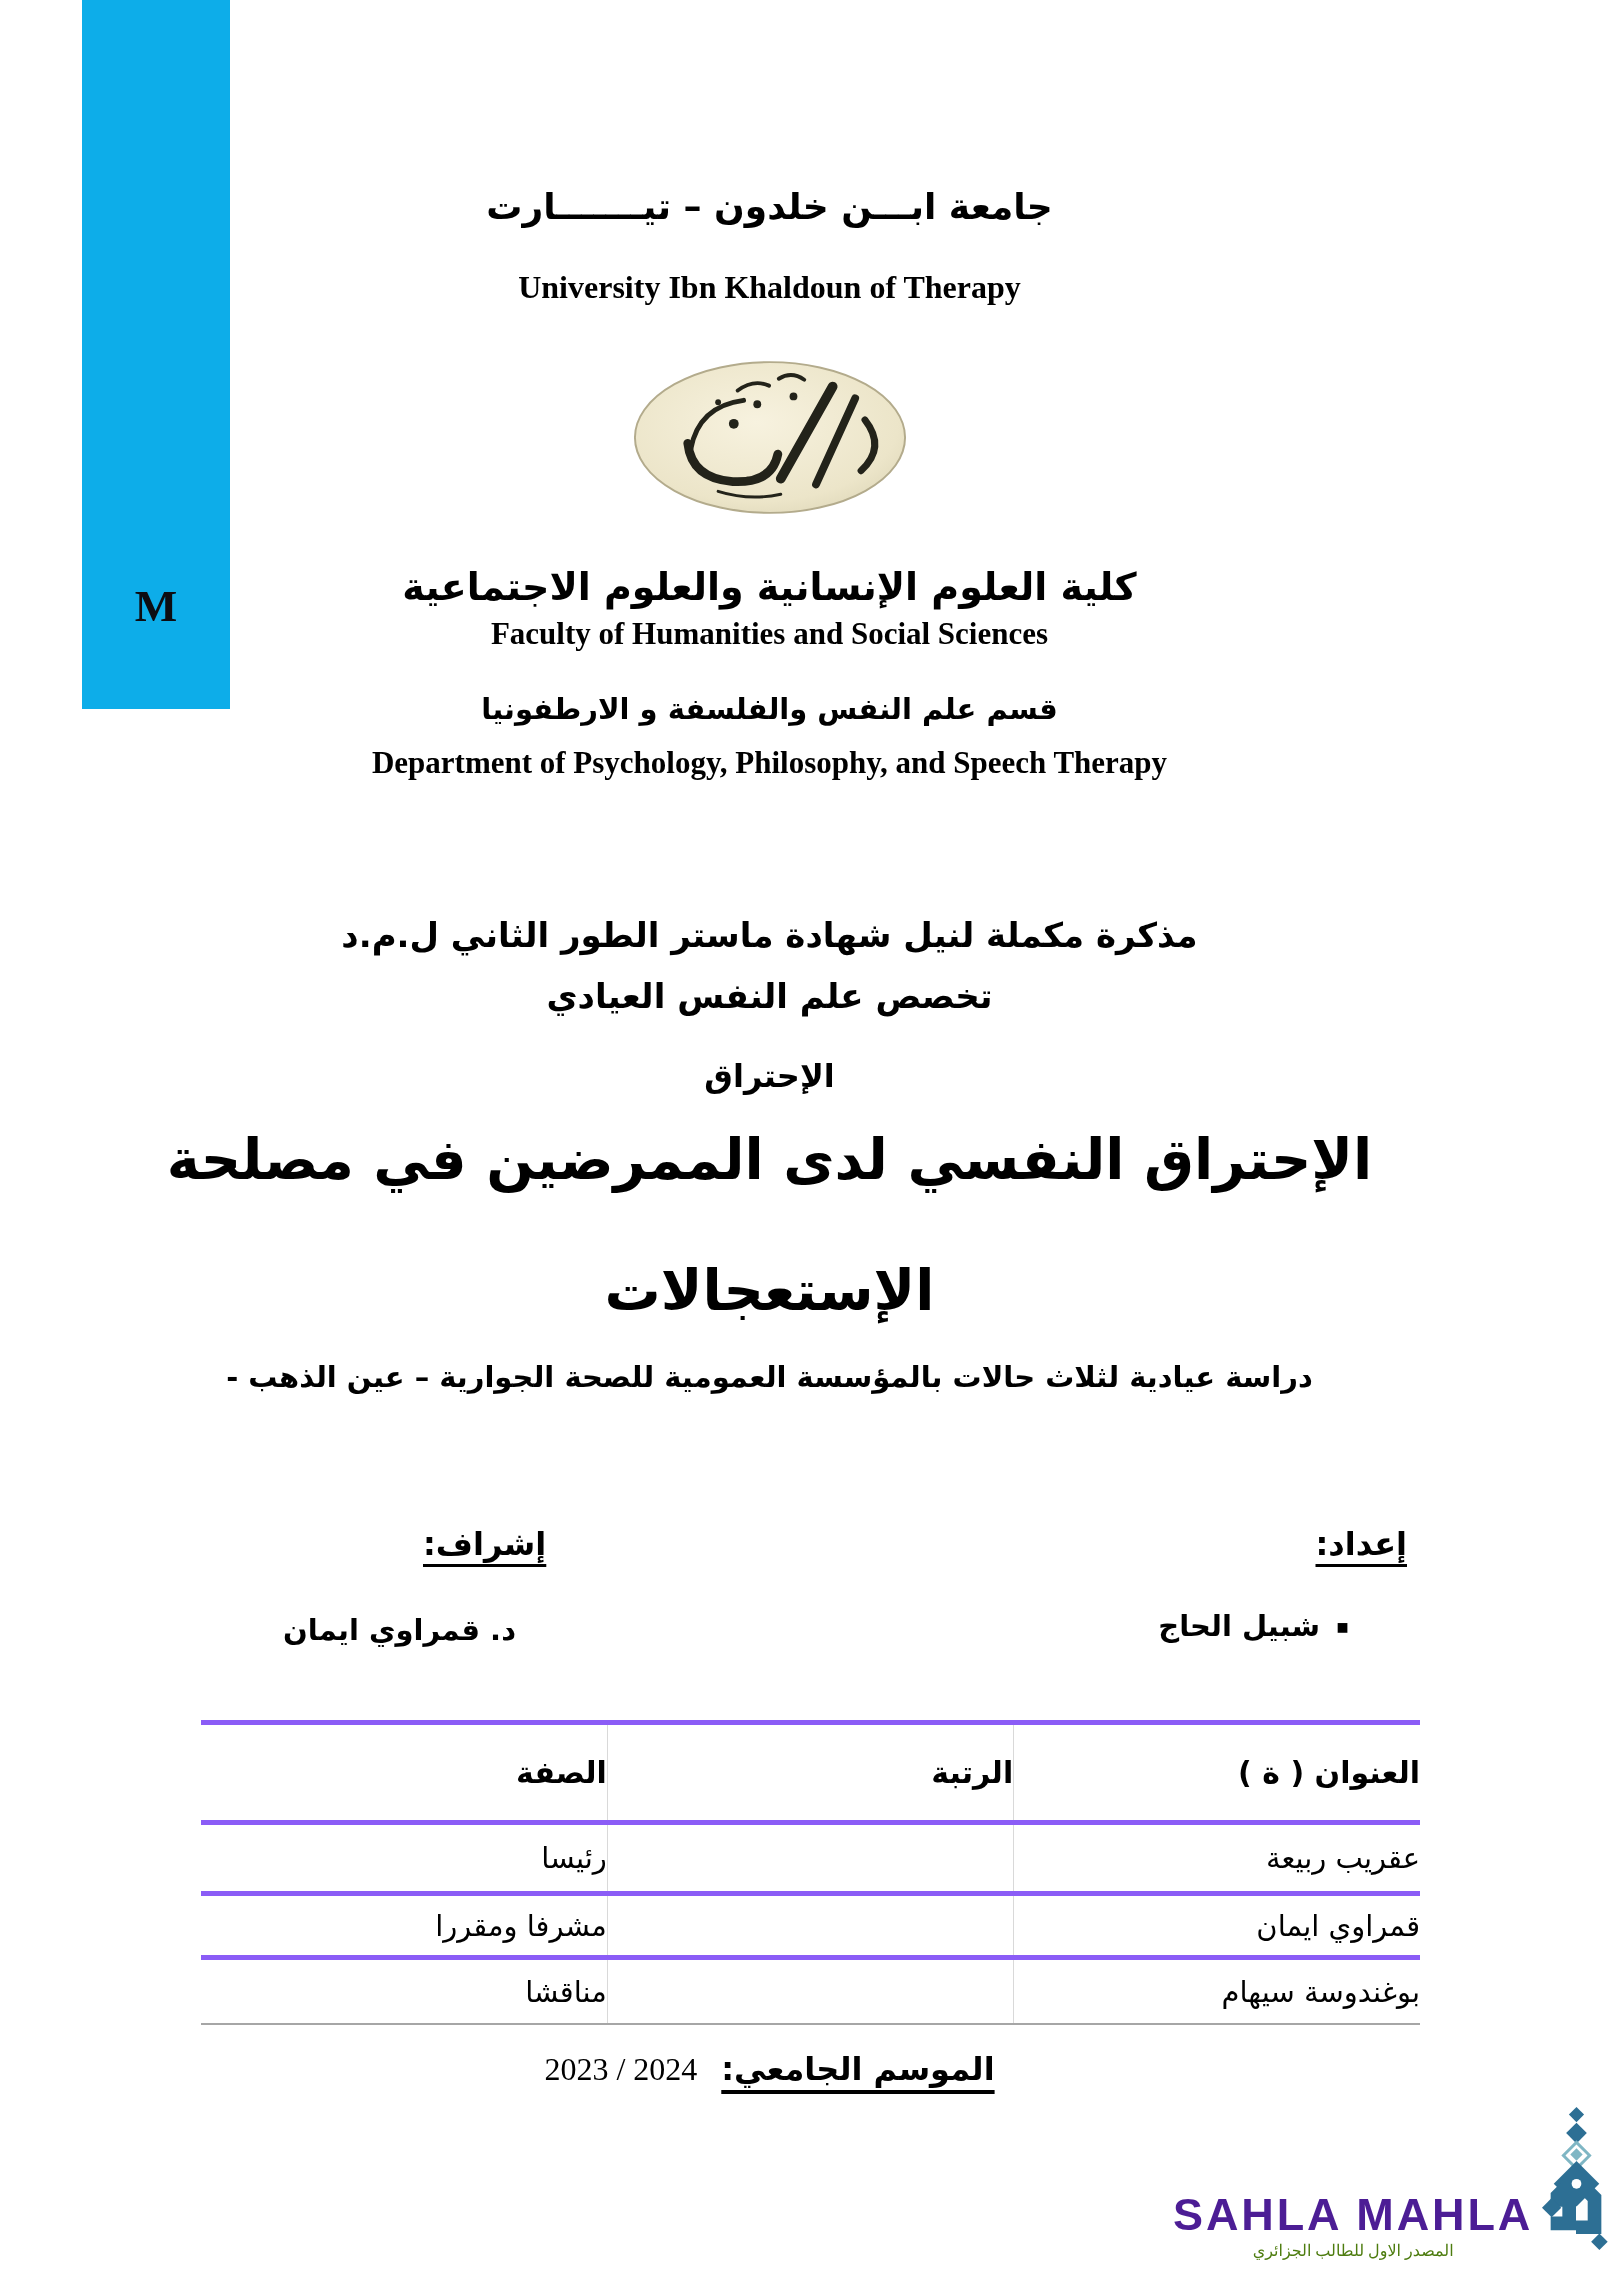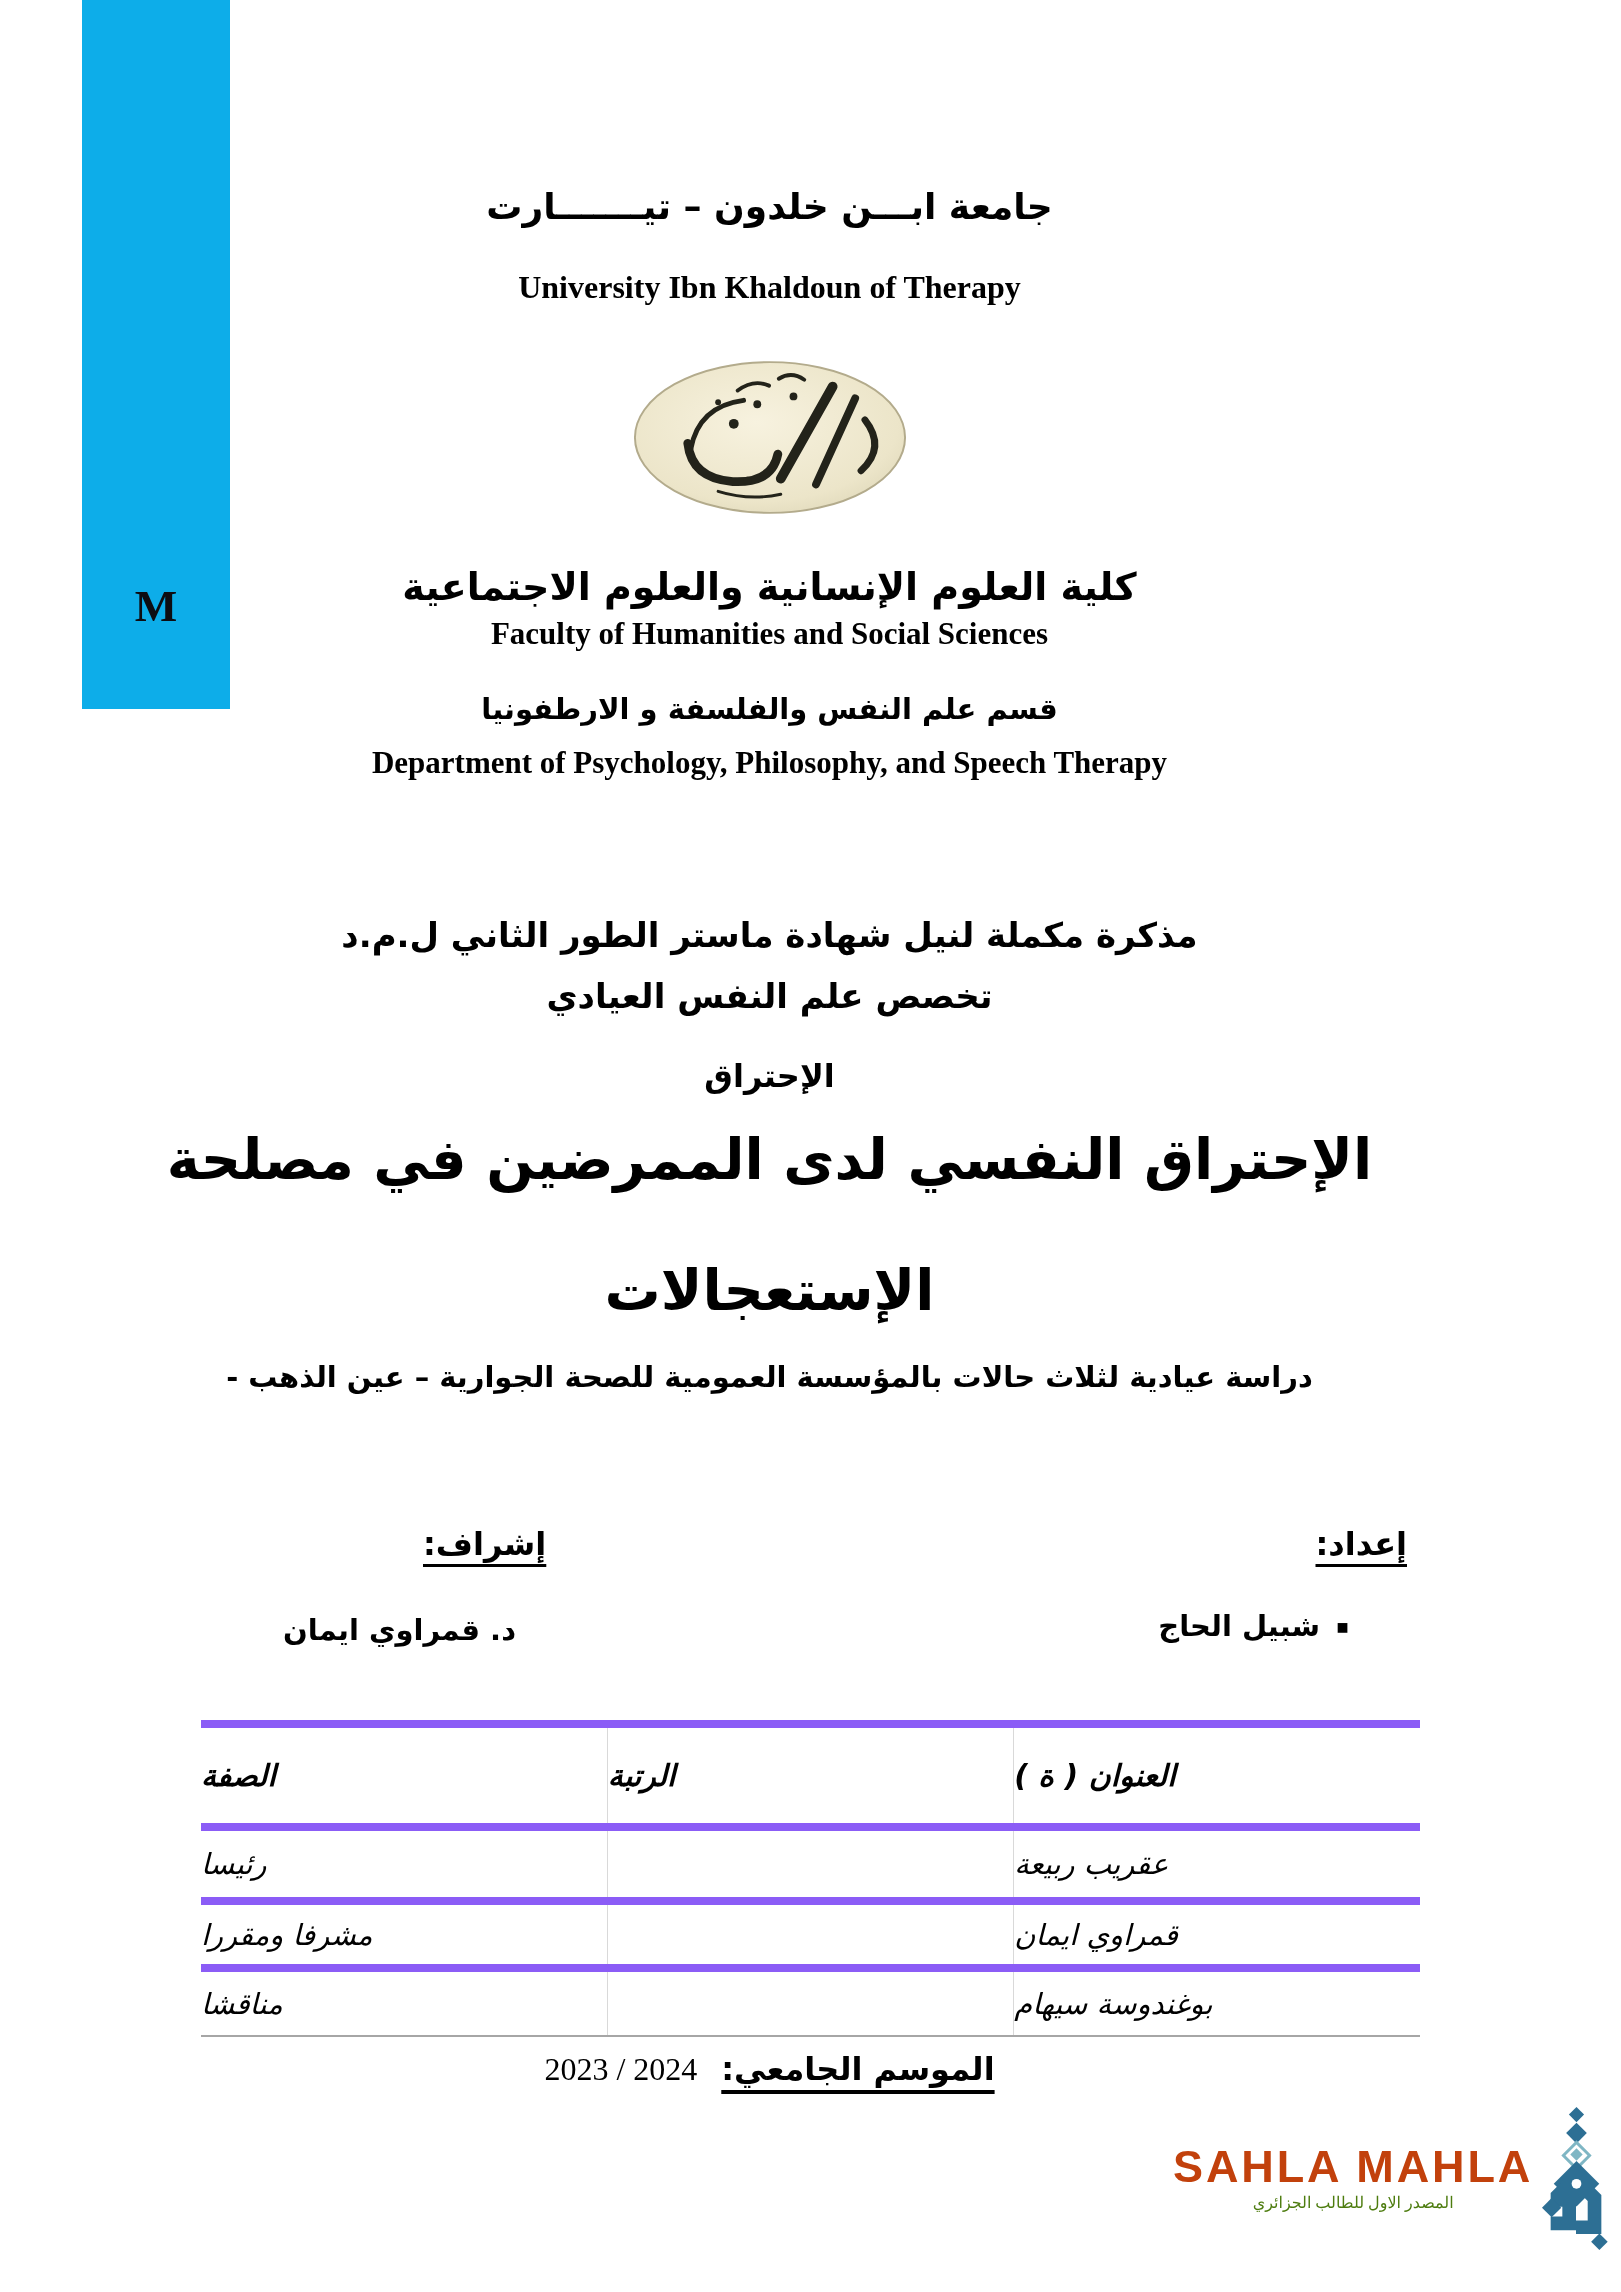--- a/index.html
+++ b/index.html
@@ -36,41 +36,41 @@
                    text-decoration-thickness:2.9px;text-underline-offset:8.8px;}
   .prepared-label{right:214px;top:1525px;}
   .supervised-label{left:423px;top:1525px;}
   .student-row{right:272px;top:1609px;font-size:29px;font-weight:700;direction:rtl;}
   .student-row .bullet{font-size:19.6px;vertical-align:2.9px;margin-left:15.7px;}
   .supervisor-name{left:283px;top:1613px;font-size:29px;font-weight:700;}
 
   
   #committee{left:201px;top:1720px;width:1219px;border-collapse:collapse;
              direction:rtl;table-layout:fixed;}
-  #committee td,#committee th{border-top:8px solid #8b5cf6;border-bottom:2px solid #a6a6a6;
-             text-align:left;vertical-align:middle;padding:0;font-style:italic;}
+  #committee td,#committee th{border-top:5px solid #8b5cf6;border-bottom:2px solid #a6a6a6;
+             text-align:right;vertical-align:middle;padding:0;}
   #committee td+td,#committee th+th{border-right:1px solid #d9d9d9;}
   #committee th{font-weight:700;font-size:30px;height:95px;}
   #committee td{font-weight:400;font-size:29px;}
   #committee tr.r1 td{height:66px;}
   #committee tr.r2 td{height:59px;}
   #committee tr.r3 td{height:63px;}
 
   .season-line{top:2050px;direction:rtl;font-size:32px;}
   .season-label{font-weight:700;text-decoration:underline;
                 text-decoration-thickness:3.9px;text-underline-offset:9.8px;
                 font-family:"DejaVu Sans", sans-serif;}
   .season-value{font-family:"Liberation Serif", serif;direction:ltr;unicode-bidi:embed;
                 font-size:32px;}
 
   
   .watermark{top:2107px;right:5.9px;display:flex;align-items:flex-start;}
   .wm-text{margin-top:37px;text-align:center;}
   .wm-brand{font-family:"Liberation Sans", sans-serif;font-weight:700;font-size:45px;
-            letter-spacing:2.9px;color:#c2410c;white-space:nowrap;line-height:1;}
+            letter-spacing:2.9px;color:#4c1d95;white-space:nowrap;line-height:1;margin-top:48px;}
   .wm-tagline{font-family:Liberation Serif, serif;font-size:16px;color:#4d7c0f;
               margin-top:3.9px;}
   .wm-icon{margin-left:3.9px;}
 </style>
 </head>
 <body>
 
 <div class="abs" id="spine-bar"></div>
 <div class="abs" id="spine-m">M</div>
 

